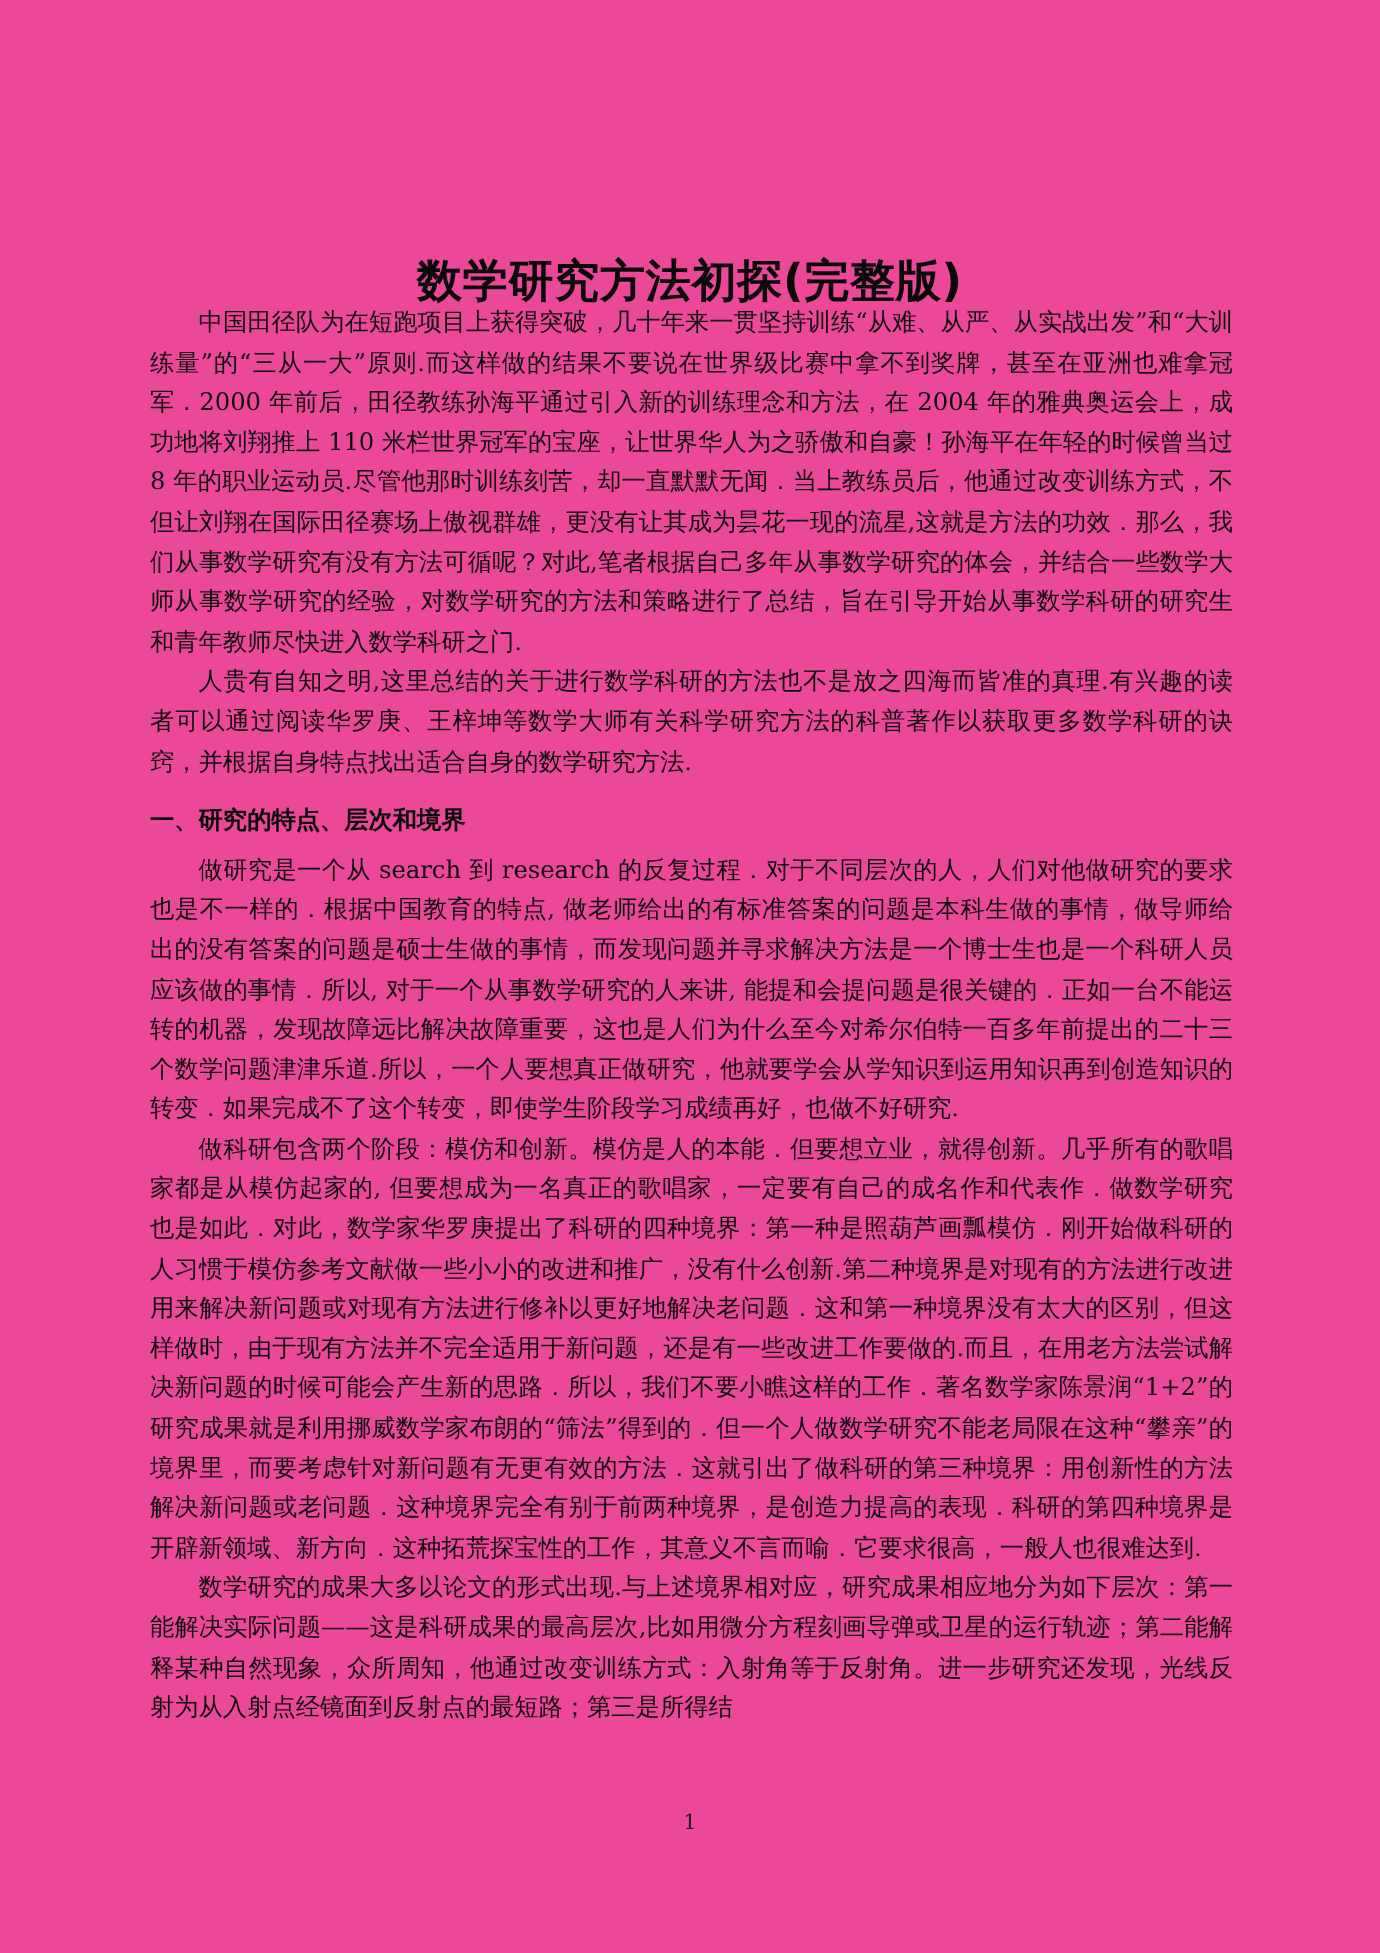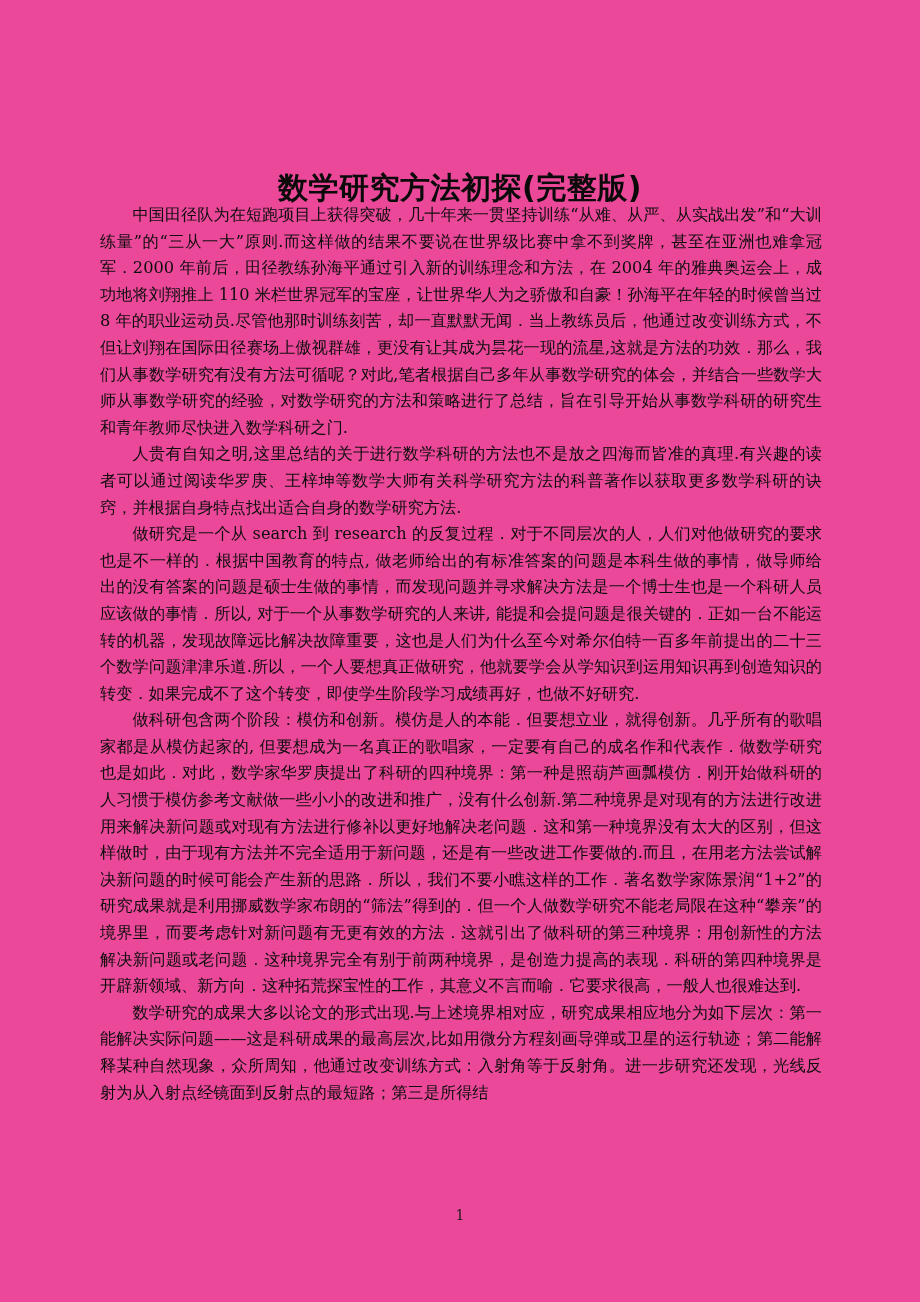--- a/index.html
+++ b/index.html
@@ -77,20 +77,21 @@
 <div class="page">
 
   <h1 class="doc-title">数学研究方法初探(完整版)</h1>
 
   <div class="body-block">
 
     <p class="para">中国田径队为在短跑项目上获得突破，几十年来一贯坚持训练“从难、从严、从实战出发”和“大训练量”的“三从一大”原则.而这样做的结果不要说在世界级比赛中拿不到奖牌，甚至在亚洲也难拿冠军．2000 年前后，田径教练孙海平通过引入新的训练理念和方法，在 2004 年的雅典奥运会上，成功地将刘翔推上 110 米栏世界冠军的宝座，让世界华人为之骄傲和自豪！孙海平在年轻的时候曾当过 8 年的职业运动员.尽管他那时训练刻苦，却一直默默无闻．当上教练员后，他通过改变训练方式，不但让刘翔在国际田径赛场上傲视群雄，更没有让其成为昙花一现的流星,这就是方法的功效．那么，我们从事数学研究有没有方法可循呢？对此,笔者根据自己多年从事数学研究的体会，并结合一些数学大师从事数学研究的经验，对数学研究的方法和策略进行了总结，旨在引导开始从事数学科研的研究生和青年教师尽快进入数学科研之门.</p>
 
     <p class="para">人贵有自知之明,这里总结的关于进行数学科研的方法也不是放之四海而皆准的真理.有兴趣的读者可以通过阅读华罗庚、王梓坤等数学大师有关科学研究方法的科普著作以获取更多数学科研的诀窍，并根据自身特点找出适合自身的数学研究方法.</p>
 
+    <h2 class="section-heading">一、研究的特点、层次和境界</h2>
 
     <p class="para">做研究是一个从 search 到 research 的反复过程．对于不同层次的人，人们对他做研究的要求也是不一样的．根据中国教育的特点, 做老师给出的有标准答案的问题是本科生做的事情，做导师给出的没有答案的问题是硕士生做的事情，而发现问题并寻求解决方法是一个博士生也是一个科研人员应该做的事情．所以, 对于一个从事数学研究的人来讲, 能提和会提问题是很关键的．正如一台不能运转的机器，发现故障远比解决故障重要，这也是人们为什么至今对希尔伯特一百多年前提出的二十三个数学问题津津乐道.所以，一个人要想真正做研究，他就要学会从学知识到运用知识再到创造知识的转变．如果完成不了这个转变，即使学生阶段学习成绩再好，也做不好研究.</p>
 
     <p class="para">做科研包含两个阶段：模仿和创新。模仿是人的本能．但要想立业，就得创新。几乎所有的歌唱家都是从模仿起家的, 但要想成为一名真正的歌唱家，一定要有自己的成名作和代表作．做数学研究也是如此．对此，数学家华罗庚提出了科研的四种境界：第一种是照葫芦画瓢模仿．刚开始做科研的人习惯于模仿参考文献做一些小小的改进和推广，没有什么创新.第二种境界是对现有的方法进行改进用来解决新问题或对现有方法进行修补以更好地解决老问题．这和第一种境界没有太大的区别，但这样做时，由于现有方法并不完全适用于新问题，还是有一些改进工作要做的.而且，在用老方法尝试解决新问题的时候可能会产生新的思路．所以，我们不要小瞧这样的工作．著名数学家陈景润“1+2”的研究成果就是利用挪威数学家布朗的“筛法”得到的．但一个人做数学研究不能老局限在这种“攀亲”的境界里，而要考虑针对新问题有无更有效的方法．这就引出了做科研的第三种境界：用创新性的方法解决新问题或老问题．这种境界完全有别于前两种境界，是创造力提高的表现．科研的第四种境界是开辟新领域、新方向．这种拓荒探宝性的工作，其意义不言而喻．它要求很高，一般人也很难达到.</p>
 
     <p class="para">数学研究的成果大多以论文的形式出现.与上述境界相对应，研究成果相应地分为如下层次：第一能解决实际问题——这是科研成果的最高层次,比如用微分方程刻画导弹或卫星的运行轨迹；第二能解释某种自然现象，众所周知，他通过改变训练方式：入射角等于反射角。进一步研究还发现，光线反射为从入射点经镜面到反射点的最短路；第三是所得结</p>
 
   </div>
 
   <div class="page-number">1</div>

